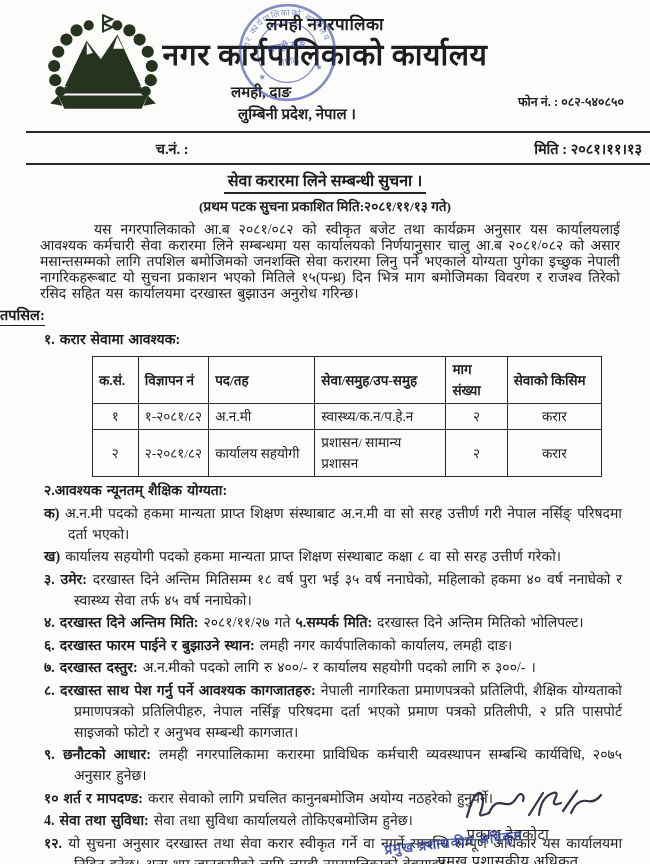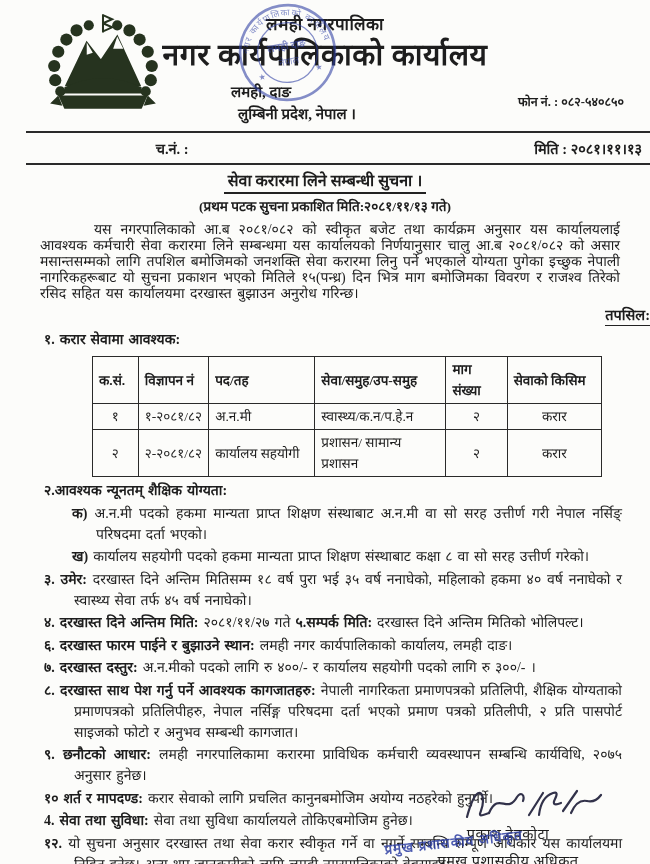--- a/index.html
+++ b/index.html
@@ -29,29 +29,29 @@
 
   
   .titlewrap { text-align:center; margin-top:4px; }
   .title { display:inline-block; font-size:16px; font-weight:bold;
            border-bottom:2px solid #222; padding:0 4px 1px; }
   .subtitle { text-align:center; font-size:13.5px; font-weight:600; margin-top:3px; }
 
   
   .intro { margin:7px 30px 0 40px; font-size:14px; line-height:16px;
            text-align:justify; text-indent:54px; word-spacing:2px; }
-  .tapasil-wrap { text-align:right; margin-top:2px; }
+  .tapasil-wrap { text-align:left; margin-top:2px; }
   .tapasil { display:inline-block; font-size:14.5px; font-weight:bold;
              border-bottom:1.5px solid #222; padding-bottom:1px; }
 
   .items { margin:3px 28px 0 44px; font-size:14px; line-height:21px; }
   .item { padding-left:30px; text-indent:-30px; text-align:justify;
           word-spacing:1.5px; margin-bottom:1.5px; }
   .item .ih { font-weight:bold; }
-  .item.sub { margin-left:28px; padding-left:24px; text-indent:-24px; }
+  .item.sub { padding-left:24px; text-indent:-24px; }
   .item.sub .ih { font-weight:600; }
 
   
   table.vac { border-collapse:collapse; margin:6px 0 3px 48px; width:510px;
               font-size:13.5px; }
   table.vac th, table.vac td { border:1.6px solid #2a2a2a; padding:2px 6px; }
   table.vac th { font-weight:bold; text-align:left; height:27px; }
   table.vac td { height:25px; }
   td.ctr, th.ctr-h { text-align:center; }
 

